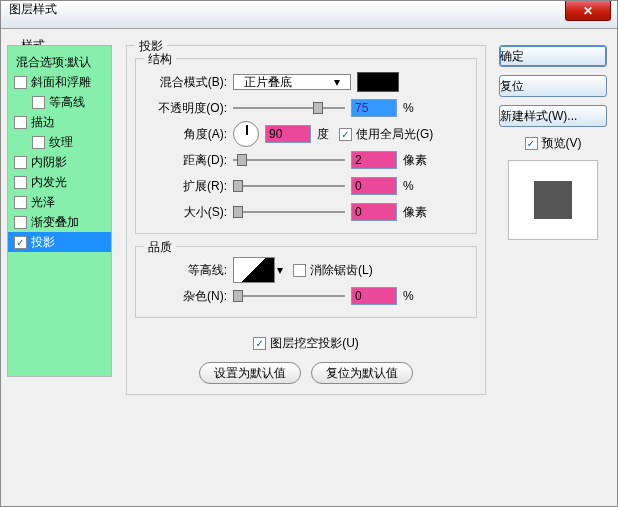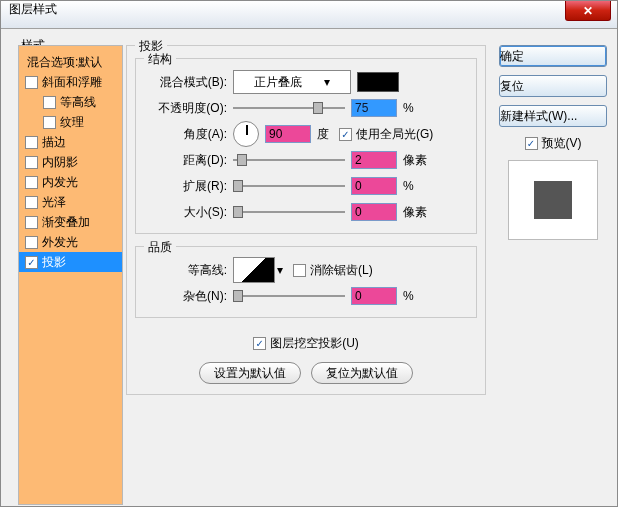--- a/index.html
+++ b/index.html
@@ -1,39 +1,39 @@
 <!DOCTYPE html>
 <html><head>
 <meta charset="utf-8">
 <style>
 *{box-sizing:border-box;margin:0;padding:0;font-family:"Microsoft YaHei",SimSun,sans-serif;font-size:12px}
 body{background:#eceef2}
 .win{width:618px;height:507px;background:#f0f0f0;border:1px solid #8a8a8a;box-shadow:0 0 8px rgba(0,0,0,.3);position:relative}
 .titlebar{height:28px;background:linear-gradient(#fff,#dfe6ef);border-bottom:1px solid #a0a0a0;display:flex;align-items:flex-start;padding-left:8px}
 .closebtn{position:absolute;right:6px;top:0;width:46px;height:20px;background:linear-gradient(#e67,#c21 50%,#a10);border:1px solid #800;border-top:none;border-radius:0 0 3px 3px;color:#fff;display:flex;align-items:center;justify-content:center;font-weight:bold}
 .body{position:absolute;top:28px;left:0;right:0;bottom:0;padding:10px}
-.leftpane{position:absolute;left:17px;top:16px;width:105px;height:460px;border:1px solid #b8b8b8;background:#fdba74}
+.leftpane{position:absolute;left:6px;top:16px;width:105px;height:332px;border:1px solid #b8b8b8;background:#86efac}
 .lefthdr{position:absolute;left:16px;top:8px;padding:0 4px;background:#f0f0f0}
 .leftlist{padding:6px 0}
 .lrow{height:20px;display:flex;align-items:center;padding-left:6px;cursor:default}
 .lrow.sel{background:#1e90ff;color:#fff}
 .lrow.sub{padding-left:24px}
 .cb{width:13px;height:13px;border:1px solid #888;background:#fff;margin-right:4px;display:inline-flex;align-items:center;justify-content:center;font-size:10px;color:#1a58a8}
 .mainpane{position:absolute;left:125px;top:16px;width:360px;height:476px}
 .grp{border:1px solid #cacaca;position:relative;padding:10px 12px 8px;margin-bottom:12px}
 .grplabel{position:absolute;top:-8px;left:8px;background:#f0f0f0;padding:0 4px}
 .row{display:flex;align-items:center;height:26px}
 .lbl{width:85px;text-align:right;padding-right:6px}
-.dd{width:118px;height:24px;background:#fff;border:1px solid #888;display:flex;align-items:center;padding:0 20px;justify-content:space-between}
+.dd{width:118px;height:16px;background:#fff;border:1px solid #888;display:flex;align-items:center;padding:0 10px;justify-content:space-between}
 .swatch{width:42px;height:20px;background:#000;border:1px solid #555;margin-left:6px}
 .slider{flex:0 0 112px;height:18px;position:relative;margin-right:6px}
 .track{position:absolute;top:8px;left:0;right:0;height:2px;background:#999}
 .thumb{position:absolute;top:3px;width:10px;height:12px;background:#bbb;border:1px solid #666}
 .num{width:46px;height:18px;border:1px solid #7a9ac9;background:#ec4899;padding:0 3px;display:flex;align-items:center}
-.num.sel{background:#3399ff;color:#0f172a}
+.num.sel{background:#3399ff;color:#4c1d95}
 .unit{margin-left:6px}
 .dial{width:26px;height:26px;border:1px solid #888;border-radius:50%;background:#fff;position:relative;margin-right:6px}
 .dialneedle{position:absolute;width:2px;height:10px;background:#000;left:12px;top:3px}
 .contourbox{width:42px;height:26px;border:1px solid #888;background:linear-gradient(135deg,#fff 0 49%,#000 50% 100%)}
 .btnrow{display:flex;gap:10px;justify-content:center;margin-top:6px}
 .btn{height:22px;padding:0 14px;background:linear-gradient(#fff,#e4e4e4);border:1px solid #8a8a8a;border-radius:11px;display:inline-flex;align-items:center;cursor:default}
 .rightpane{position:absolute;right:10px;top:16px;width:108px}
 .rbtn{height:22px;width:108px;background:linear-gradient(#fdfefe,#d7e6f3);border:1px solid #6a8cb0;border-radius:3px;display:flex;align-items:center;justify-content:flex-start;margin-bottom:8px;cursor:default}
 .rbtn.focus{box-shadow:0 0 0 1px #4a90d9 inset}
 .prevrow{display:flex;align-items:center;justify-content:center;margin-top:4px;margin-bottom:8px}
@@ -60,47 +60,43 @@
           </div>
         <div id="style-rows">
             <div class="lrow">
               <span class="cb"></span>
               <span>斜面和浮雕</span>
             </div>
             <div class="lrow sub">
               <span class="cb"></span>
               <span>等高线</span>
             </div>
+            <div class="lrow">
+              <span class="cb"></span>
+              <span>描边</span>
+            </div>
             <div class="lrow sub">
               <span class="cb"></span>
               <span>纹理</span>
             </div>
             <div class="lrow">
               <span class="cb"></span>
-              <span>描边</span>
-            </div>
-            <div class="lrow">
-              <span class="cb"></span>
               <span>内阴影</span>
             </div>
             <div class="lrow">
               <span class="cb"></span>
               <span>内发光</span>
             </div>
             <div class="lrow">
               <span class="cb"></span>
               <span>光泽</span>
             </div>
             <div class="lrow">
               <span class="cb"></span>
               <span>渐变叠加</span>
-            </div>
-            <div class="lrow">
-              <span class="cb"></span>
-              <span>外发光</span>
             </div>
             <div class="lrow sel">
               <span class="cb">✓</span>
               <span>投影</span>
             </div>
           </div>
       </div>
     </div>
 
     <div class="mainpane">

